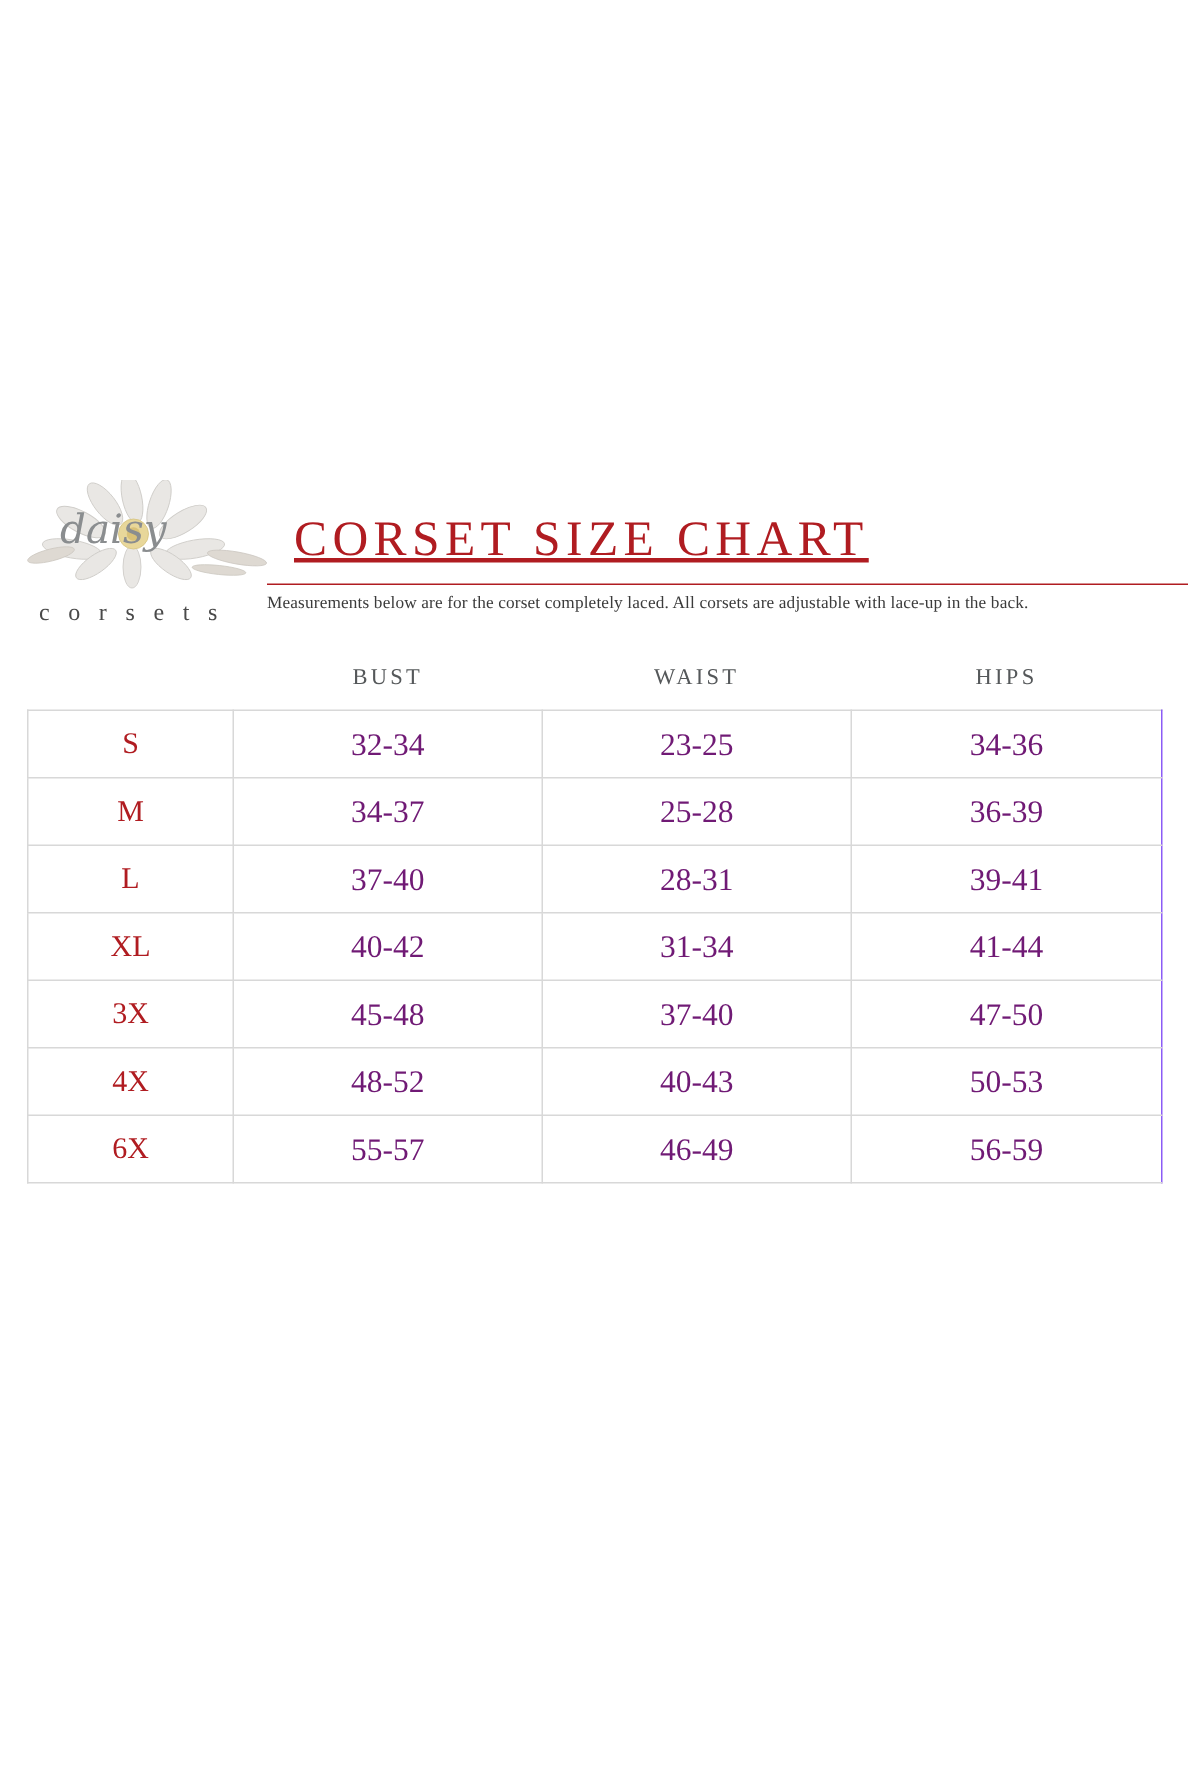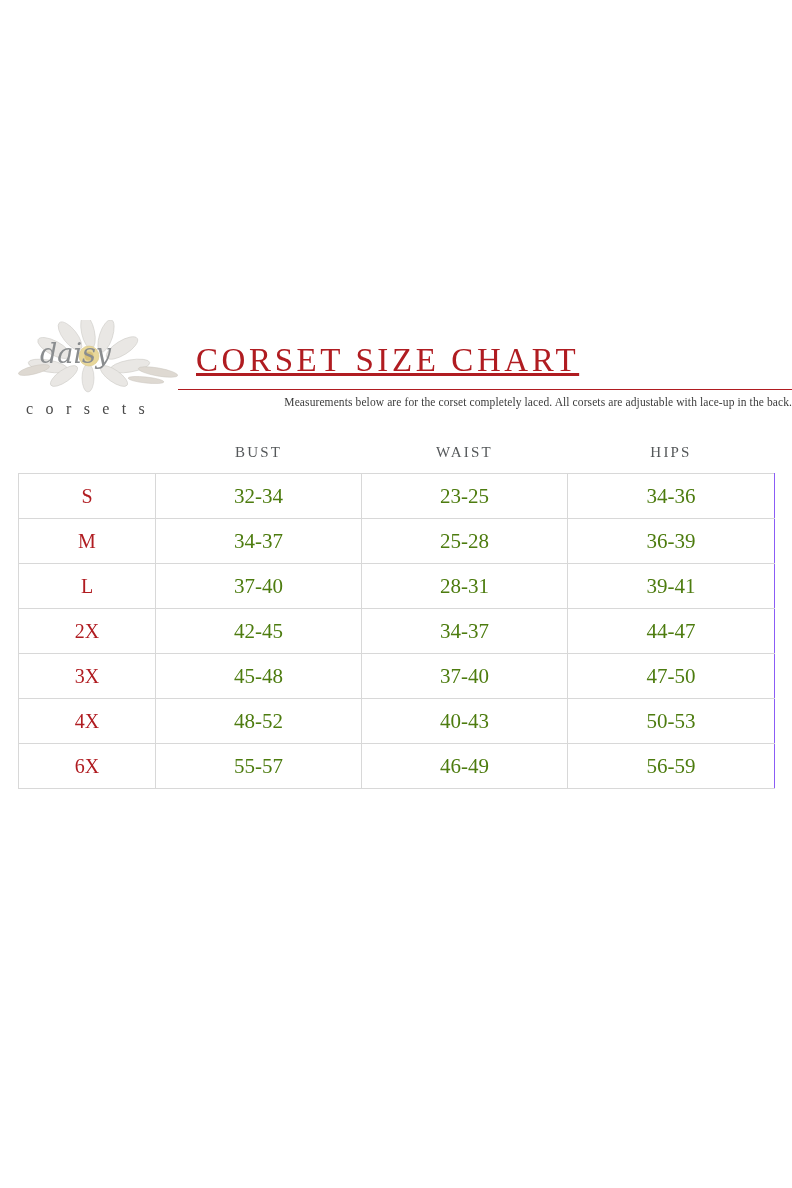--- a/index.html
+++ b/index.html
@@ -94,21 +94,21 @@
   }
 
   .subtitle {
     position: absolute;
     left: 160px;
     top: 80px;
     width: 614px;
     font-family: "Liberation Serif", serif;
     font-size: 11.5px;
     color: #3b3b3b;
-    text-align: right;
+    text-align: left;
     letter-spacing: 0.1px;
   }
 
   
   .table-wrap {
     position: absolute;
     left: 18px;
     top: 440px;
     width: 756px;
   }
@@ -134,21 +134,21 @@
     text-align: center;
     border: none;
   }
 
   table.size-chart tbody td {
     border: 1px solid #d8d8d8;
     height: 44px;
     text-align: center;
     font-family: "Liberation Serif", serif;
     font-size: 21px;
-    color: #4d7c0f;
+    color: #701a75;
     padding: 0;
   }
 
   table.size-chart tbody td.size-cell {
     color: #b01c21;
     font-size: 20px;
   }
 
   
   table.size-chart tbody tr td:first-child { border-left: 1px solid #d8d8d8; }
@@ -221,24 +221,24 @@
           <td>25-28</td>
           <td>36-39</td>
         </tr>
         <tr>
           <td class="size-cell">L</td>
           <td>37-40</td>
           <td>28-31</td>
           <td>39-41</td>
         </tr>
         <tr>
-          <td class="size-cell">2X</td>
-          <td>42-45</td>
-          <td>34-37</td>
-          <td>44-47</td>
+          <td class="size-cell">XL</td>
+          <td>40-42</td>
+          <td>31-34</td>
+          <td>41-44</td>
         </tr>
         <tr>
           <td class="size-cell">3X</td>
           <td>45-48</td>
           <td>37-40</td>
           <td>47-50</td>
         </tr>
         <tr>
           <td class="size-cell">4X</td>
           <td>48-52</td>

